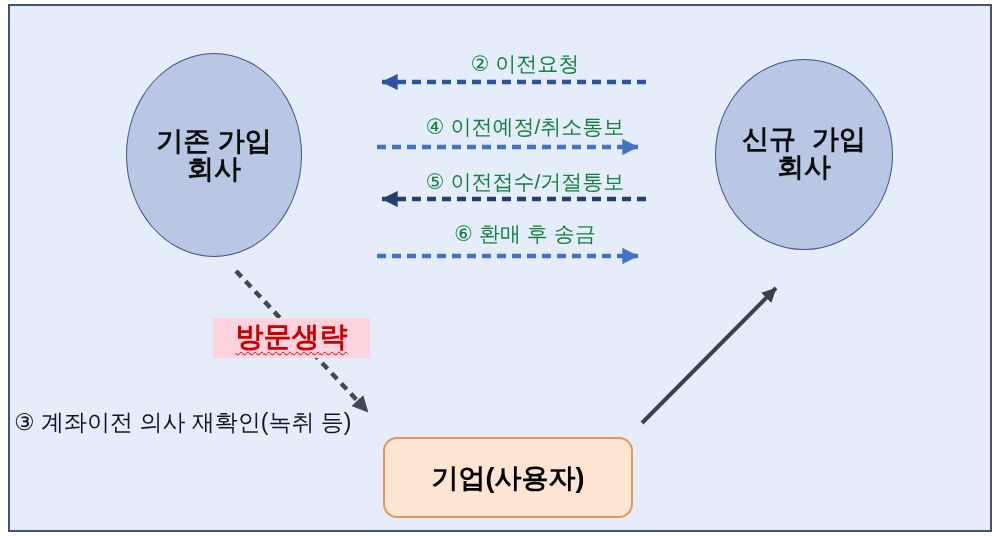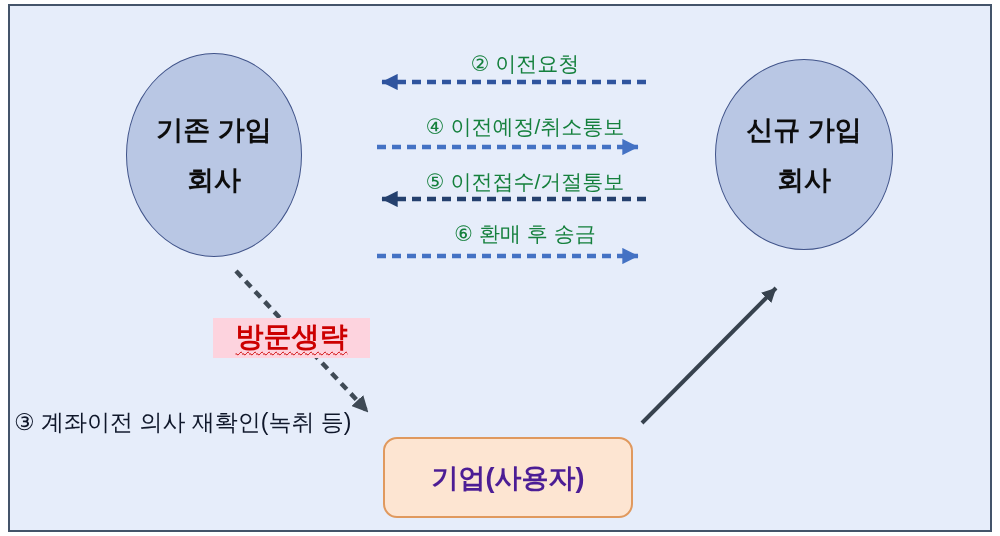--- a/index.html
+++ b/index.html
@@ -31,26 +31,26 @@
     border: 1px solid #41548a;
     box-sizing: border-box;
     display: flex;
     align-items: center;
     justify-content: center;
     text-align: center;
   }
   .node-ellipse .node-label {
     font-weight: bold;
     font-size: 27px;
-    line-height: 50px;
+    line-height: 28px;
     color: #0d0d0d;
     white-space: pre-line;
   }
   .ellipse-left { left: 126px; top: 53px; width: 176px; height: 204px; }
-  .ellipse-right { left: 715px; top: 59px; width: 178px; height: 191px; }
+  .ellipse-right { left: 715px; top: 59px; width: 178px; height: 191px; font-family: Liberation Mono, monospace; }
   .flow-label {
     position: absolute;
     left: 390px;
     width: 270px;
     text-align: center;
     font-size: 21px;
     color: #15803d;
     white-space: nowrap;
   }
   .flow-label-0 { top: 50px; }
@@ -89,21 +89,21 @@
     background: #fde5d2;
     border: 2px solid #e0995e;
     border-radius: 14px;
     display: flex;
     align-items: center;
     justify-content: center;
   }
   .user-box .user-box-label {
     font-weight: bold;
     font-size: 27px;
-    color: #4c1d95;
+    color: #000000;
   }
 </style>
 </head>
 <body>
 
 <div class="canvas">
 
   <div class="frame"></div>
 
   <svg class="arrow-layer" viewBox="0 0 1000 536" xmlns="http://www.w3.org/2000/svg">

